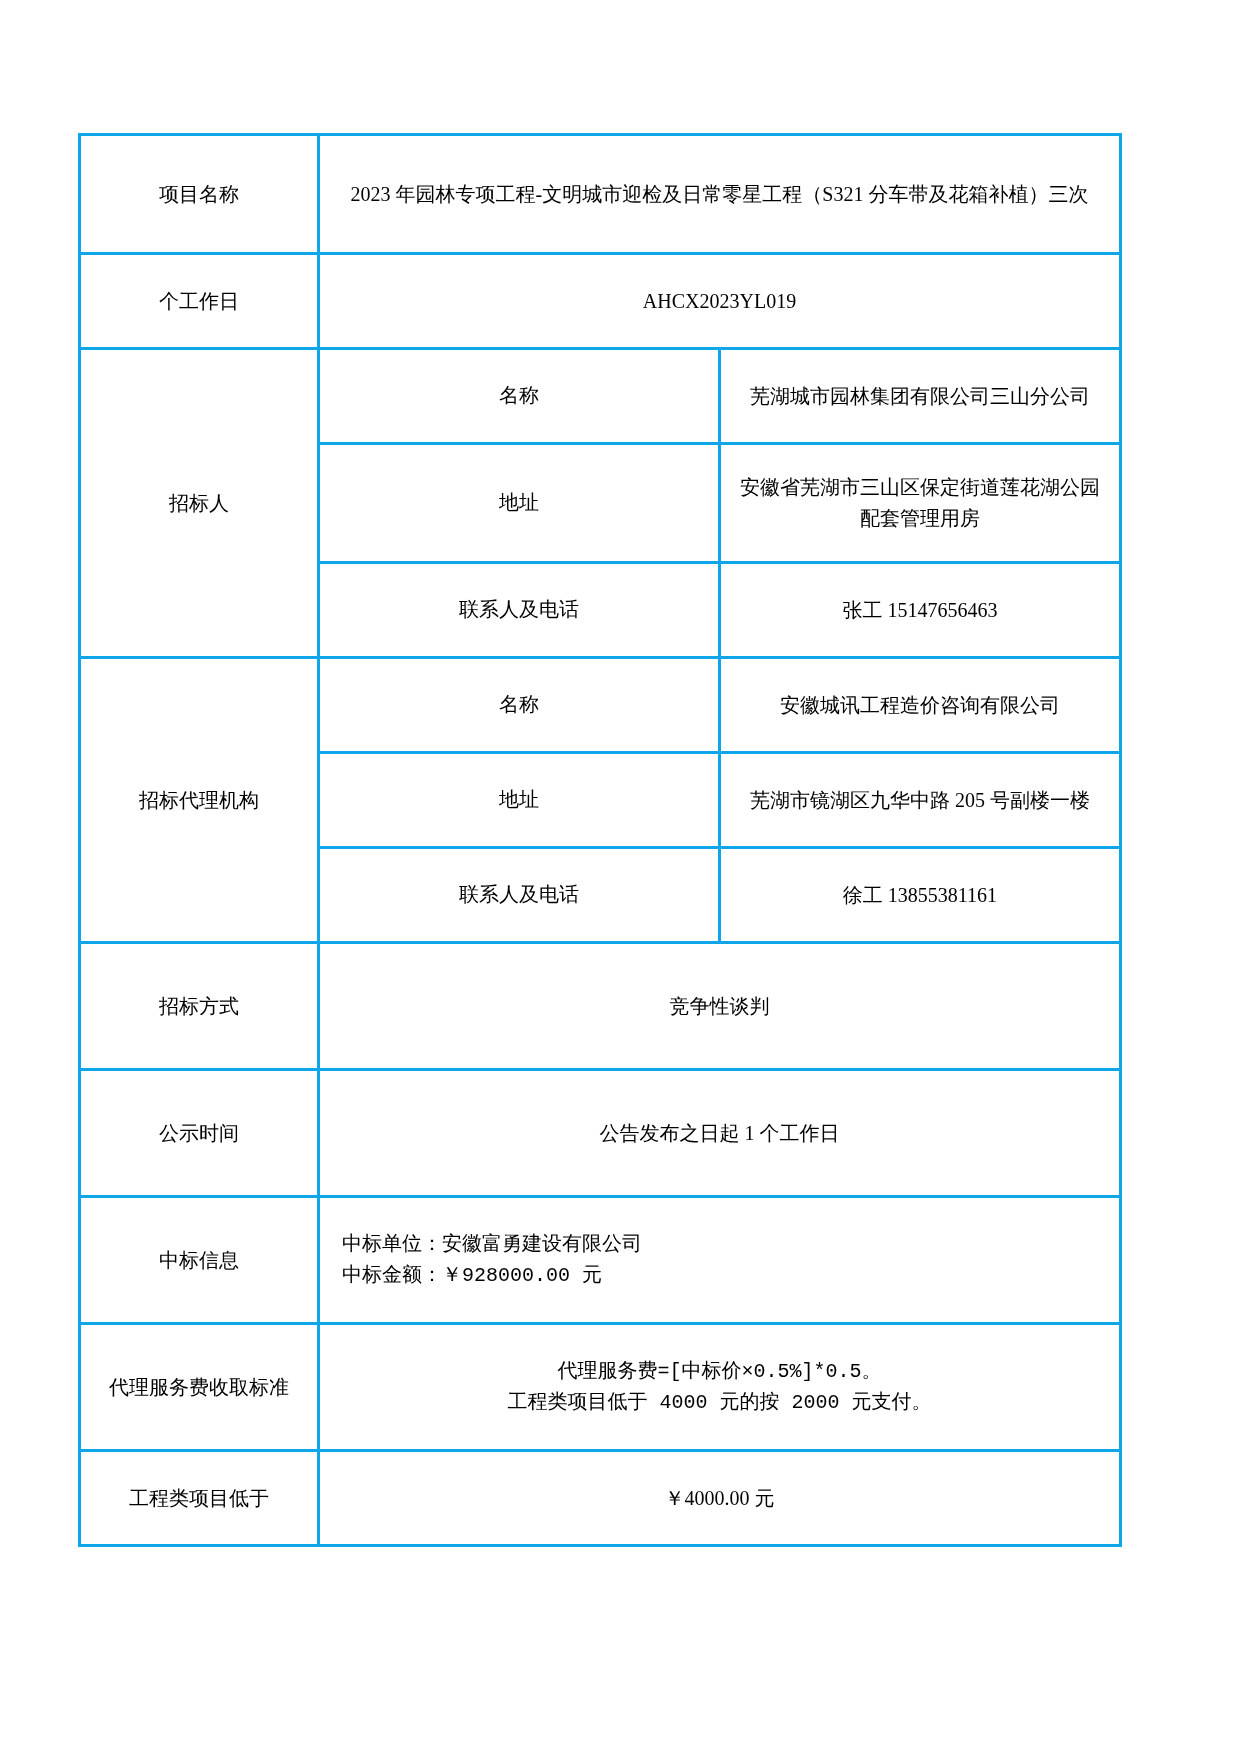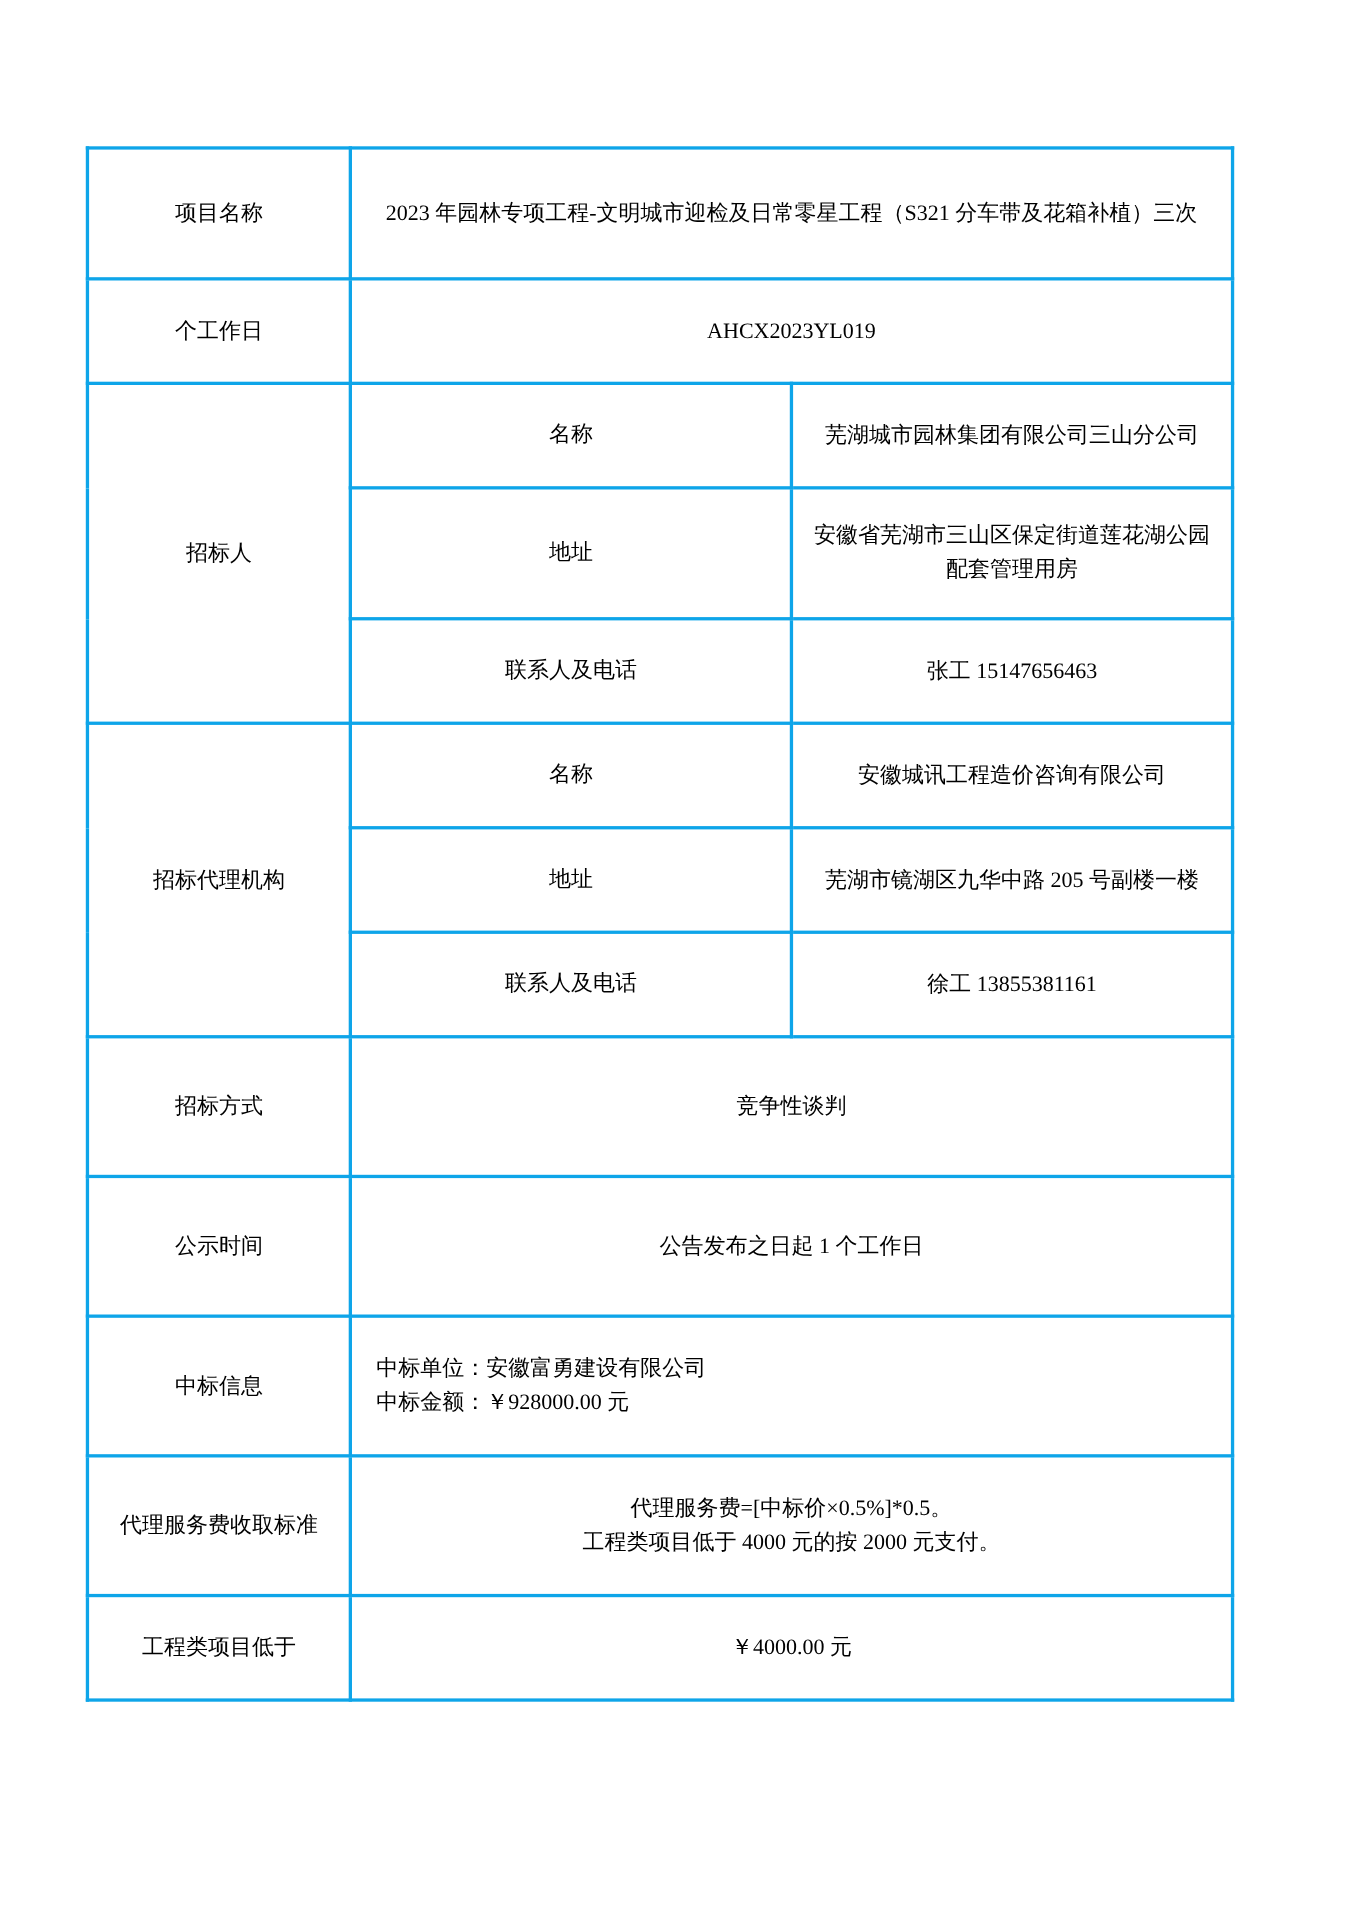--- a/index.html
+++ b/index.html
@@ -43,20 +43,21 @@
   td.sub-label {
     width: 310px;
     font-family: Liberation Mono, monospace;
   }
   td.left-align {
     text-align: left;
     padding-left: 22px;
   }
   .cell-line {
     display: block;
+    font-family: Liberation Mono, monospace;
   }
   .tall-1 { height: 72px; }
   .tall-2 { height: 96px; }
   .tall-3 { height: 104px; margin-left: 33px; }
 </style>
 </head>
 <body>
 
 <div class="page">
   <table class="doc-table">

